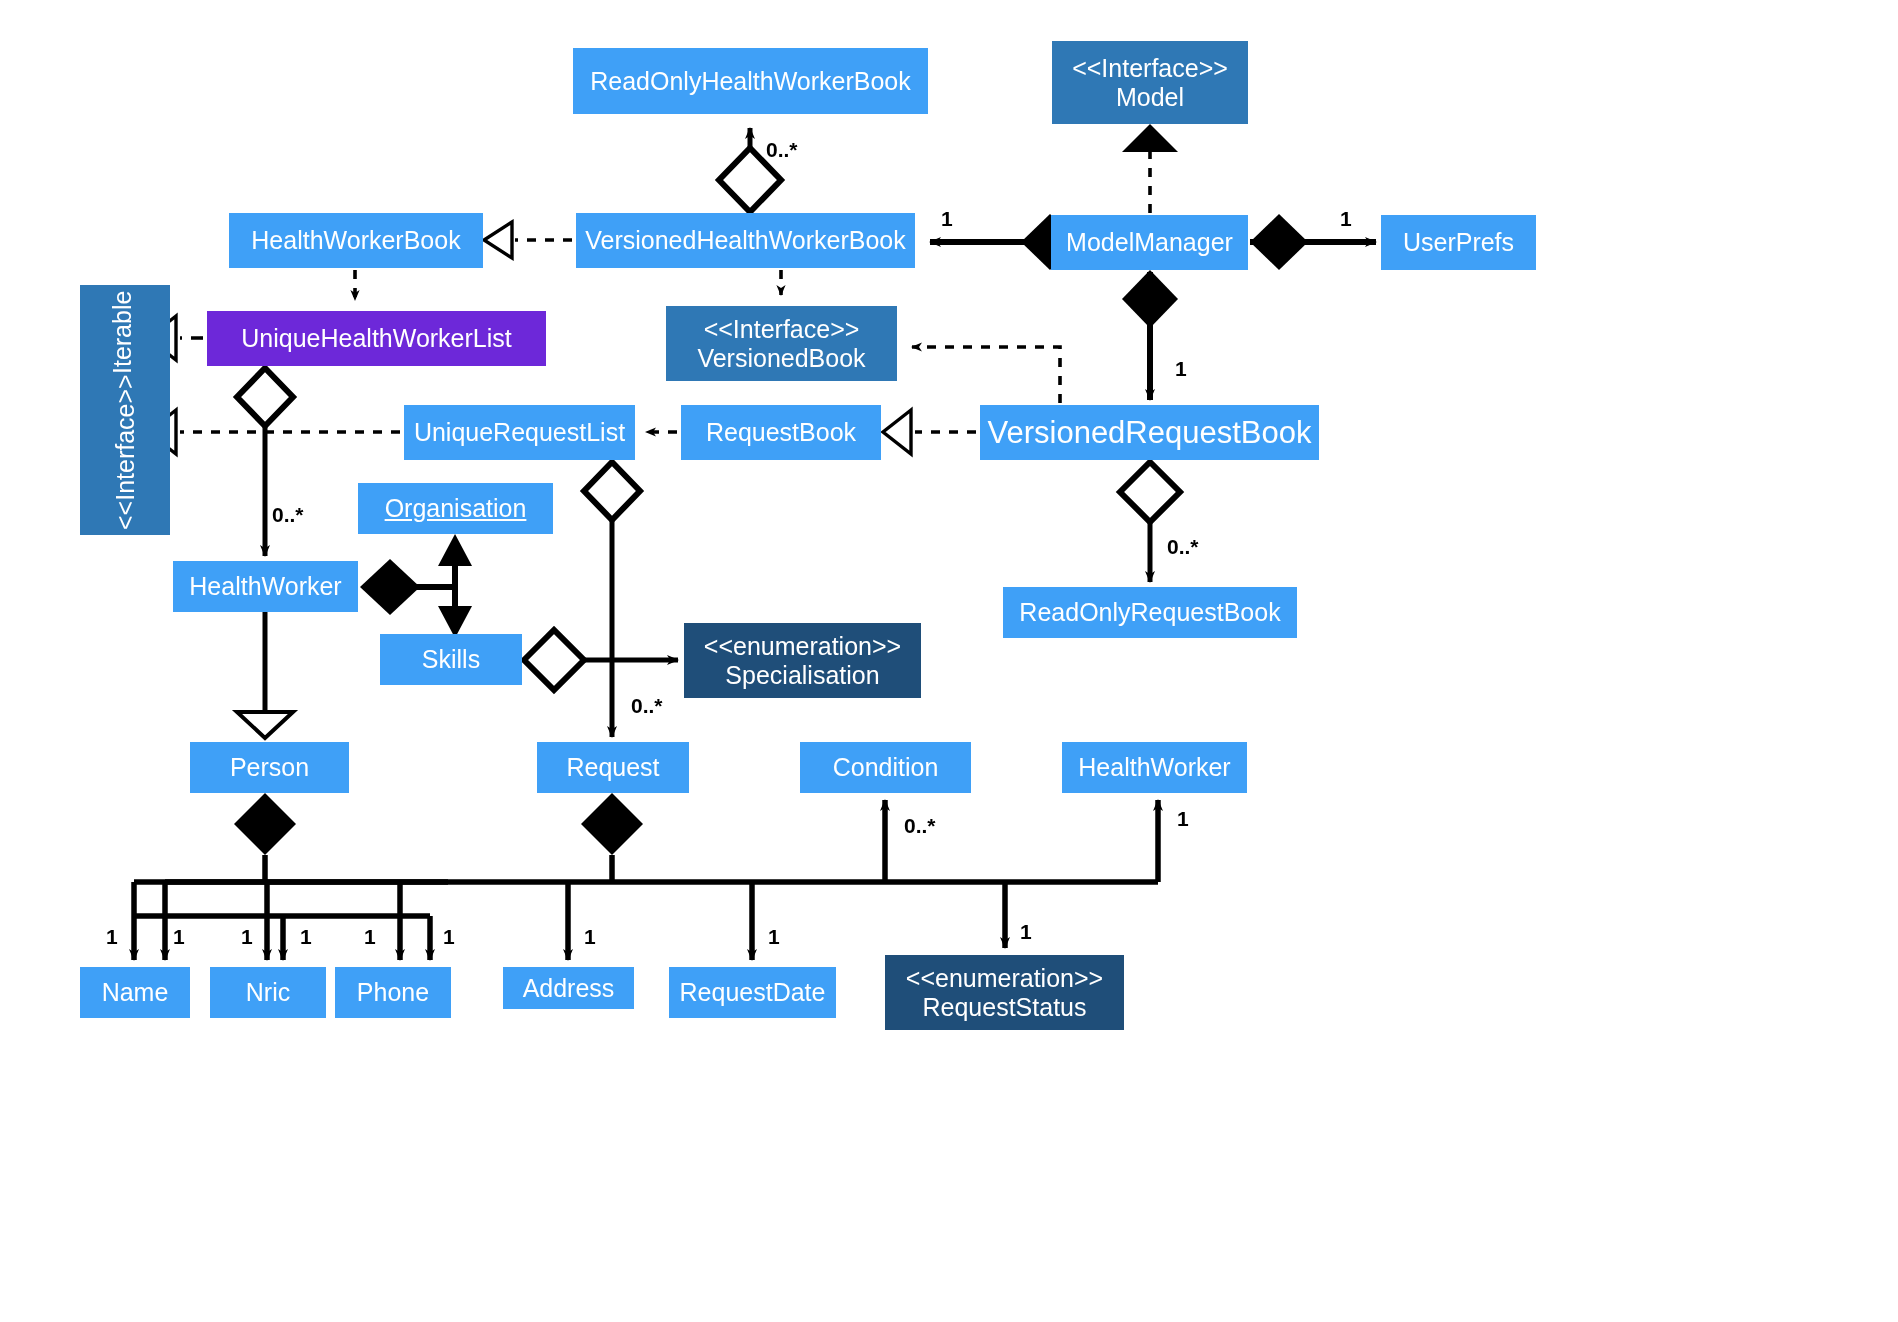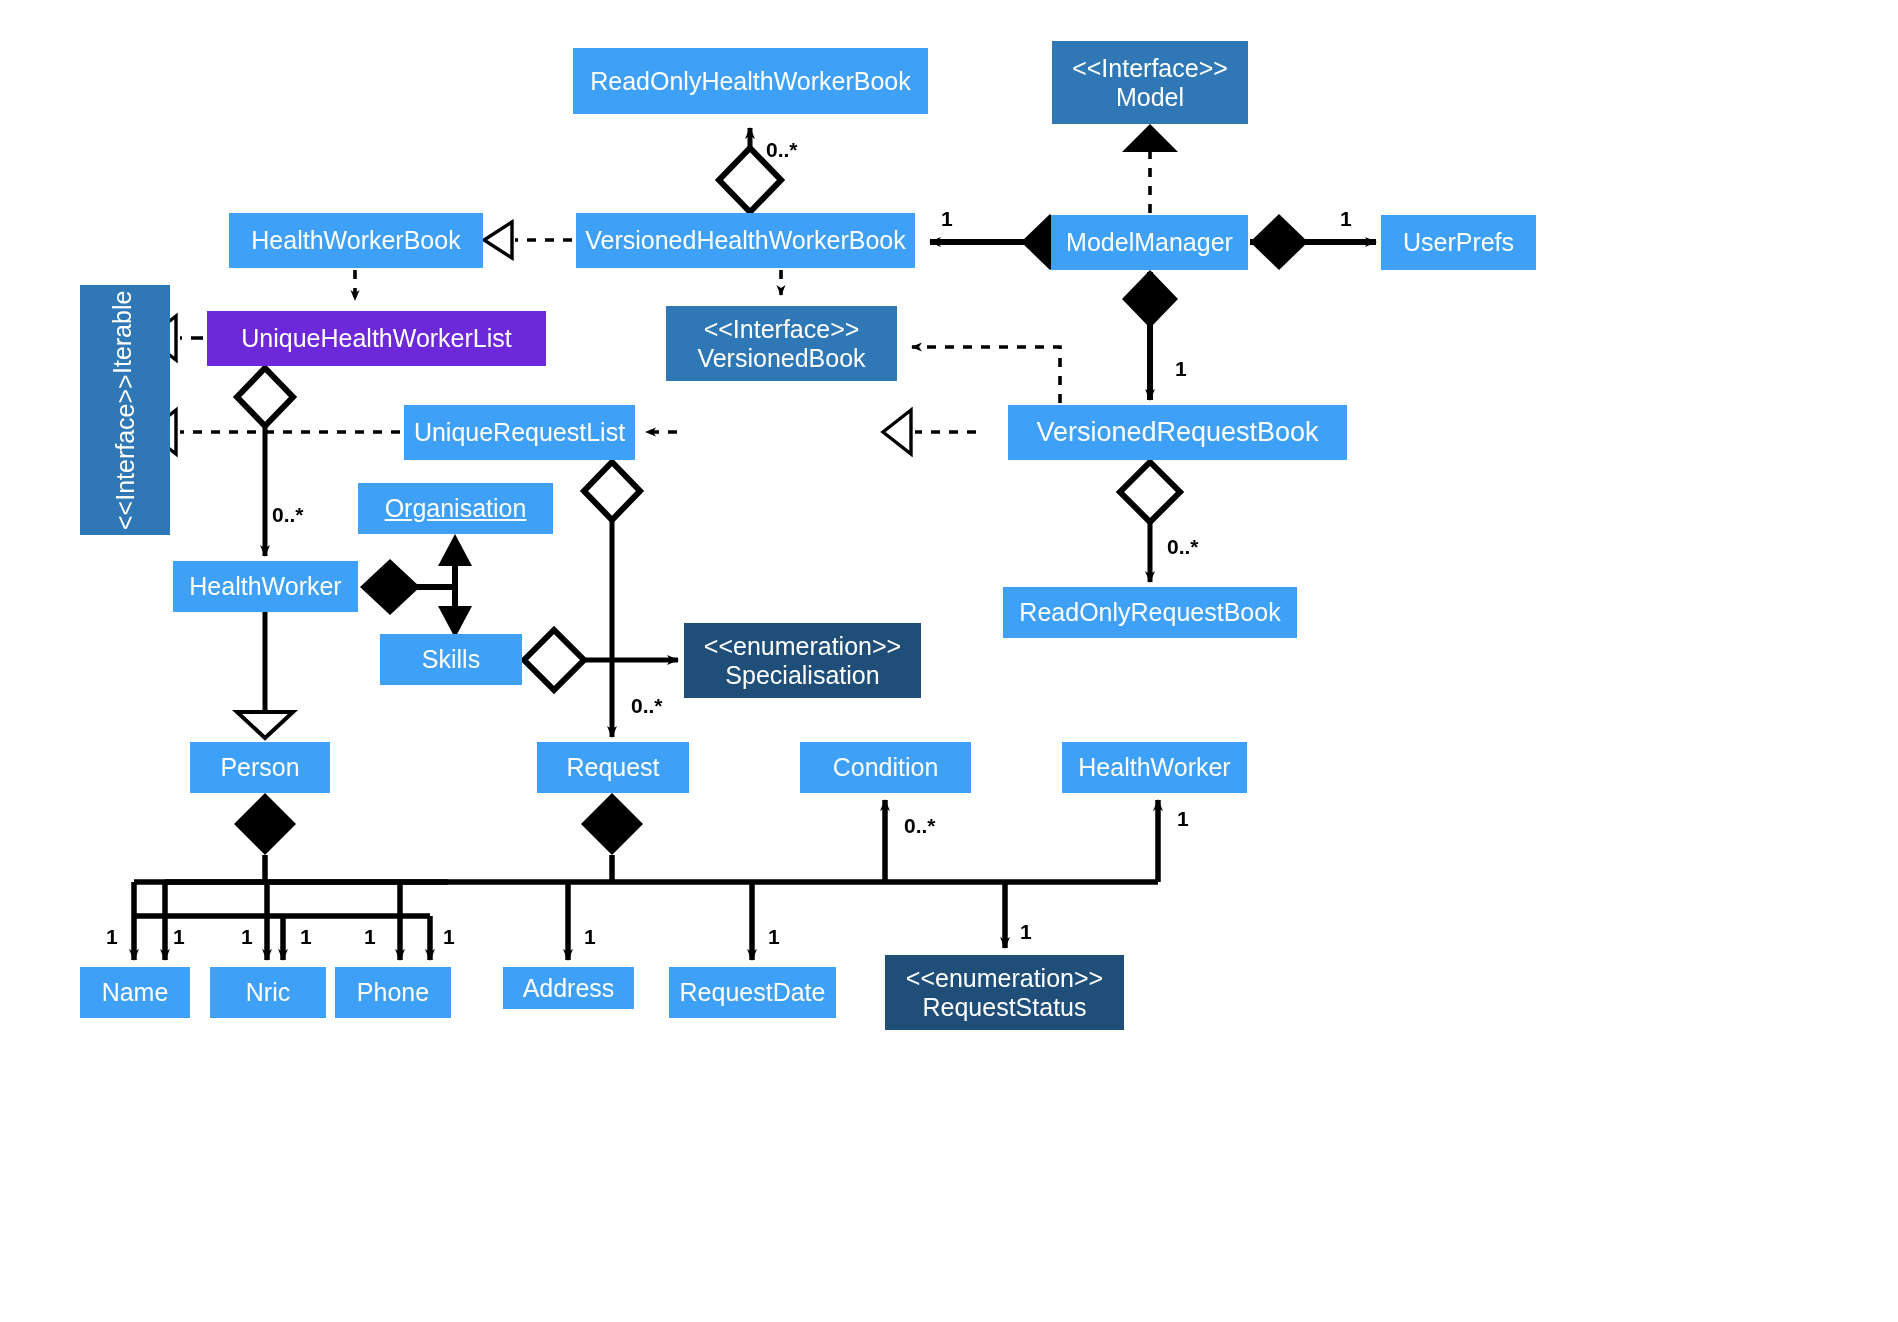--- a/index.html
+++ b/index.html
@@ -208,30 +208,31 @@
   <div class="boxlabel vert" style="left: 80px; top: 285px; width: 90px; height: 250px; background: rgb(47, 120, 181); font-size: 25px; color: rgb(255, 255, 255); flex-direction: row;">
       <span>&lt;&lt;Interface&gt;&gt;</span>
       <span style="margin-left: 6px;">Iterable</span>
     </div>
   <div class="boxlabel" style="left: 207px; top: 311px; width: 339px; height: 55px; background: #6d28d9; font-size: 25px; color: rgb(255, 255, 255);">UniqueHealthWorkerList</div>
   <div class="boxlabel" style="left: 666px; top: 306px; width: 231px; height: 75px; background: rgb(47, 120, 181); font-size: 25px; color: rgb(255, 255, 255); flex-direction: column;">
       <div>&lt;&lt;Interface&gt;&gt;</div>
       <div>VersionedBook</div>
     </div>
   <div class="boxlabel" style="left: 404px; top: 405px; width: 231px; height: 55px; background: rgb(63, 160, 247); font-size: 25px; color: rgb(255, 255, 255);">UniqueRequestList</div>
-  <div class="boxlabel" style="left: 980px; top: 405px; width: 339px; height: 55px; background: rgb(63, 160, 247); font-size: 27px; color: rgb(255, 255, 255); margin-left: 28px;">VersionedRequestBook</div>
+  <div class="boxlabel" style="left: 681px; top: 405px; width: 200px; height: 55px; background: rgb(63, 160, 247); font-size: 25px; color: rgb(255, 255, 255);">RequestBook</div>
+  <div class="boxlabel" style="left: 980px; top: 405px; width: 339px; height: 55px; background: rgb(63, 160, 247); font-size: 31px; color: rgb(255, 255, 255);">VersionedRequestBook</div>
   <div class="boxlabel" style="left: 358px; top: 483px; width: 195px; height: 51px; background: rgb(63, 160, 247); font-size: 25px; color: rgb(255, 255, 255); text-decoration: underline;">Organisation</div>
   <div class="boxlabel" style="left: 1003px; top: 587px; width: 294px; height: 51px; background: rgb(63, 160, 247); font-size: 25px; color: rgb(255, 255, 255);">ReadOnlyRequestBook</div>
   <div class="boxlabel" style="left: 173px; top: 561px; width: 185px; height: 51px; background: rgb(63, 160, 247); font-size: 25px; color: rgb(255, 255, 255);">HealthWorker</div>
   <div class="boxlabel" style="left: 380px; top: 634px; width: 142px; height: 51px; background: rgb(63, 160, 247); font-size: 25px; color: rgb(255, 255, 255);">Skills</div>
   <div class="boxlabel" style="left: 684px; top: 623px; width: 237px; height: 75px; background: rgb(31, 78, 121); font-size: 25px; color: rgb(255, 255, 255); flex-direction: column;">
       <div>&lt;&lt;enumeration&gt;&gt;</div>
       <div>Specialisation</div>
     </div>
-  <div class="boxlabel" style="left: 190px; top: 742px; width: 140px; height: 51px; background: rgb(63, 160, 247); font-size: 25px; color: rgb(255, 255, 255);">Person</div>
+  <div class="boxlabel" style="left: 190px; top: 742px; width: 159px; height: 51px; background: rgb(63, 160, 247); font-size: 25px; color: rgb(255, 255, 255);">Person</div>
   <div class="boxlabel" style="left: 537px; top: 742px; width: 152px; height: 51px; background: rgb(63, 160, 247); font-size: 25px; color: rgb(255, 255, 255); text-align: right;">Request</div>
   <div class="boxlabel" style="left: 800px; top: 742px; width: 171px; height: 51px; background: rgb(63, 160, 247); font-size: 25px; color: rgb(255, 255, 255);">Condition</div>
   <div class="boxlabel" style="left: 1062px; top: 742px; width: 185px; height: 51px; background: rgb(63, 160, 247); font-size: 25px; color: rgb(255, 255, 255);">HealthWorker</div>
   <div class="boxlabel" style="left: 80px; top: 967px; width: 110px; height: 51px; background: rgb(63, 160, 247); font-size: 25px; color: rgb(255, 255, 255);">Name</div>
   <div class="boxlabel" style="left: 210px; top: 967px; width: 116px; height: 51px; background: rgb(63, 160, 247); font-size: 25px; color: rgb(255, 255, 255);">Nric</div>
   <div class="boxlabel" style="left: 335px; top: 967px; width: 116px; height: 51px; background: rgb(63, 160, 247); font-size: 25px; color: rgb(255, 255, 255);">Phone</div>
   <div class="boxlabel" style="left: 503px; top: 967px; width: 131px; height: 42px; background: rgb(63, 160, 247); font-size: 25px; color: rgb(255, 255, 255);">Address</div>
   <div class="boxlabel" style="left: 669px; top: 967px; width: 167px; height: 51px; background: rgb(63, 160, 247); font-size: 25px; color: rgb(255, 255, 255);">RequestDate</div>
   <div class="boxlabel" style="left: 885px; top: 955px; width: 239px; height: 75px; background: rgb(31, 78, 121); font-size: 25px; color: rgb(255, 255, 255); flex-direction: column;">
       <div>&lt;&lt;enumeration&gt;&gt;</div>

